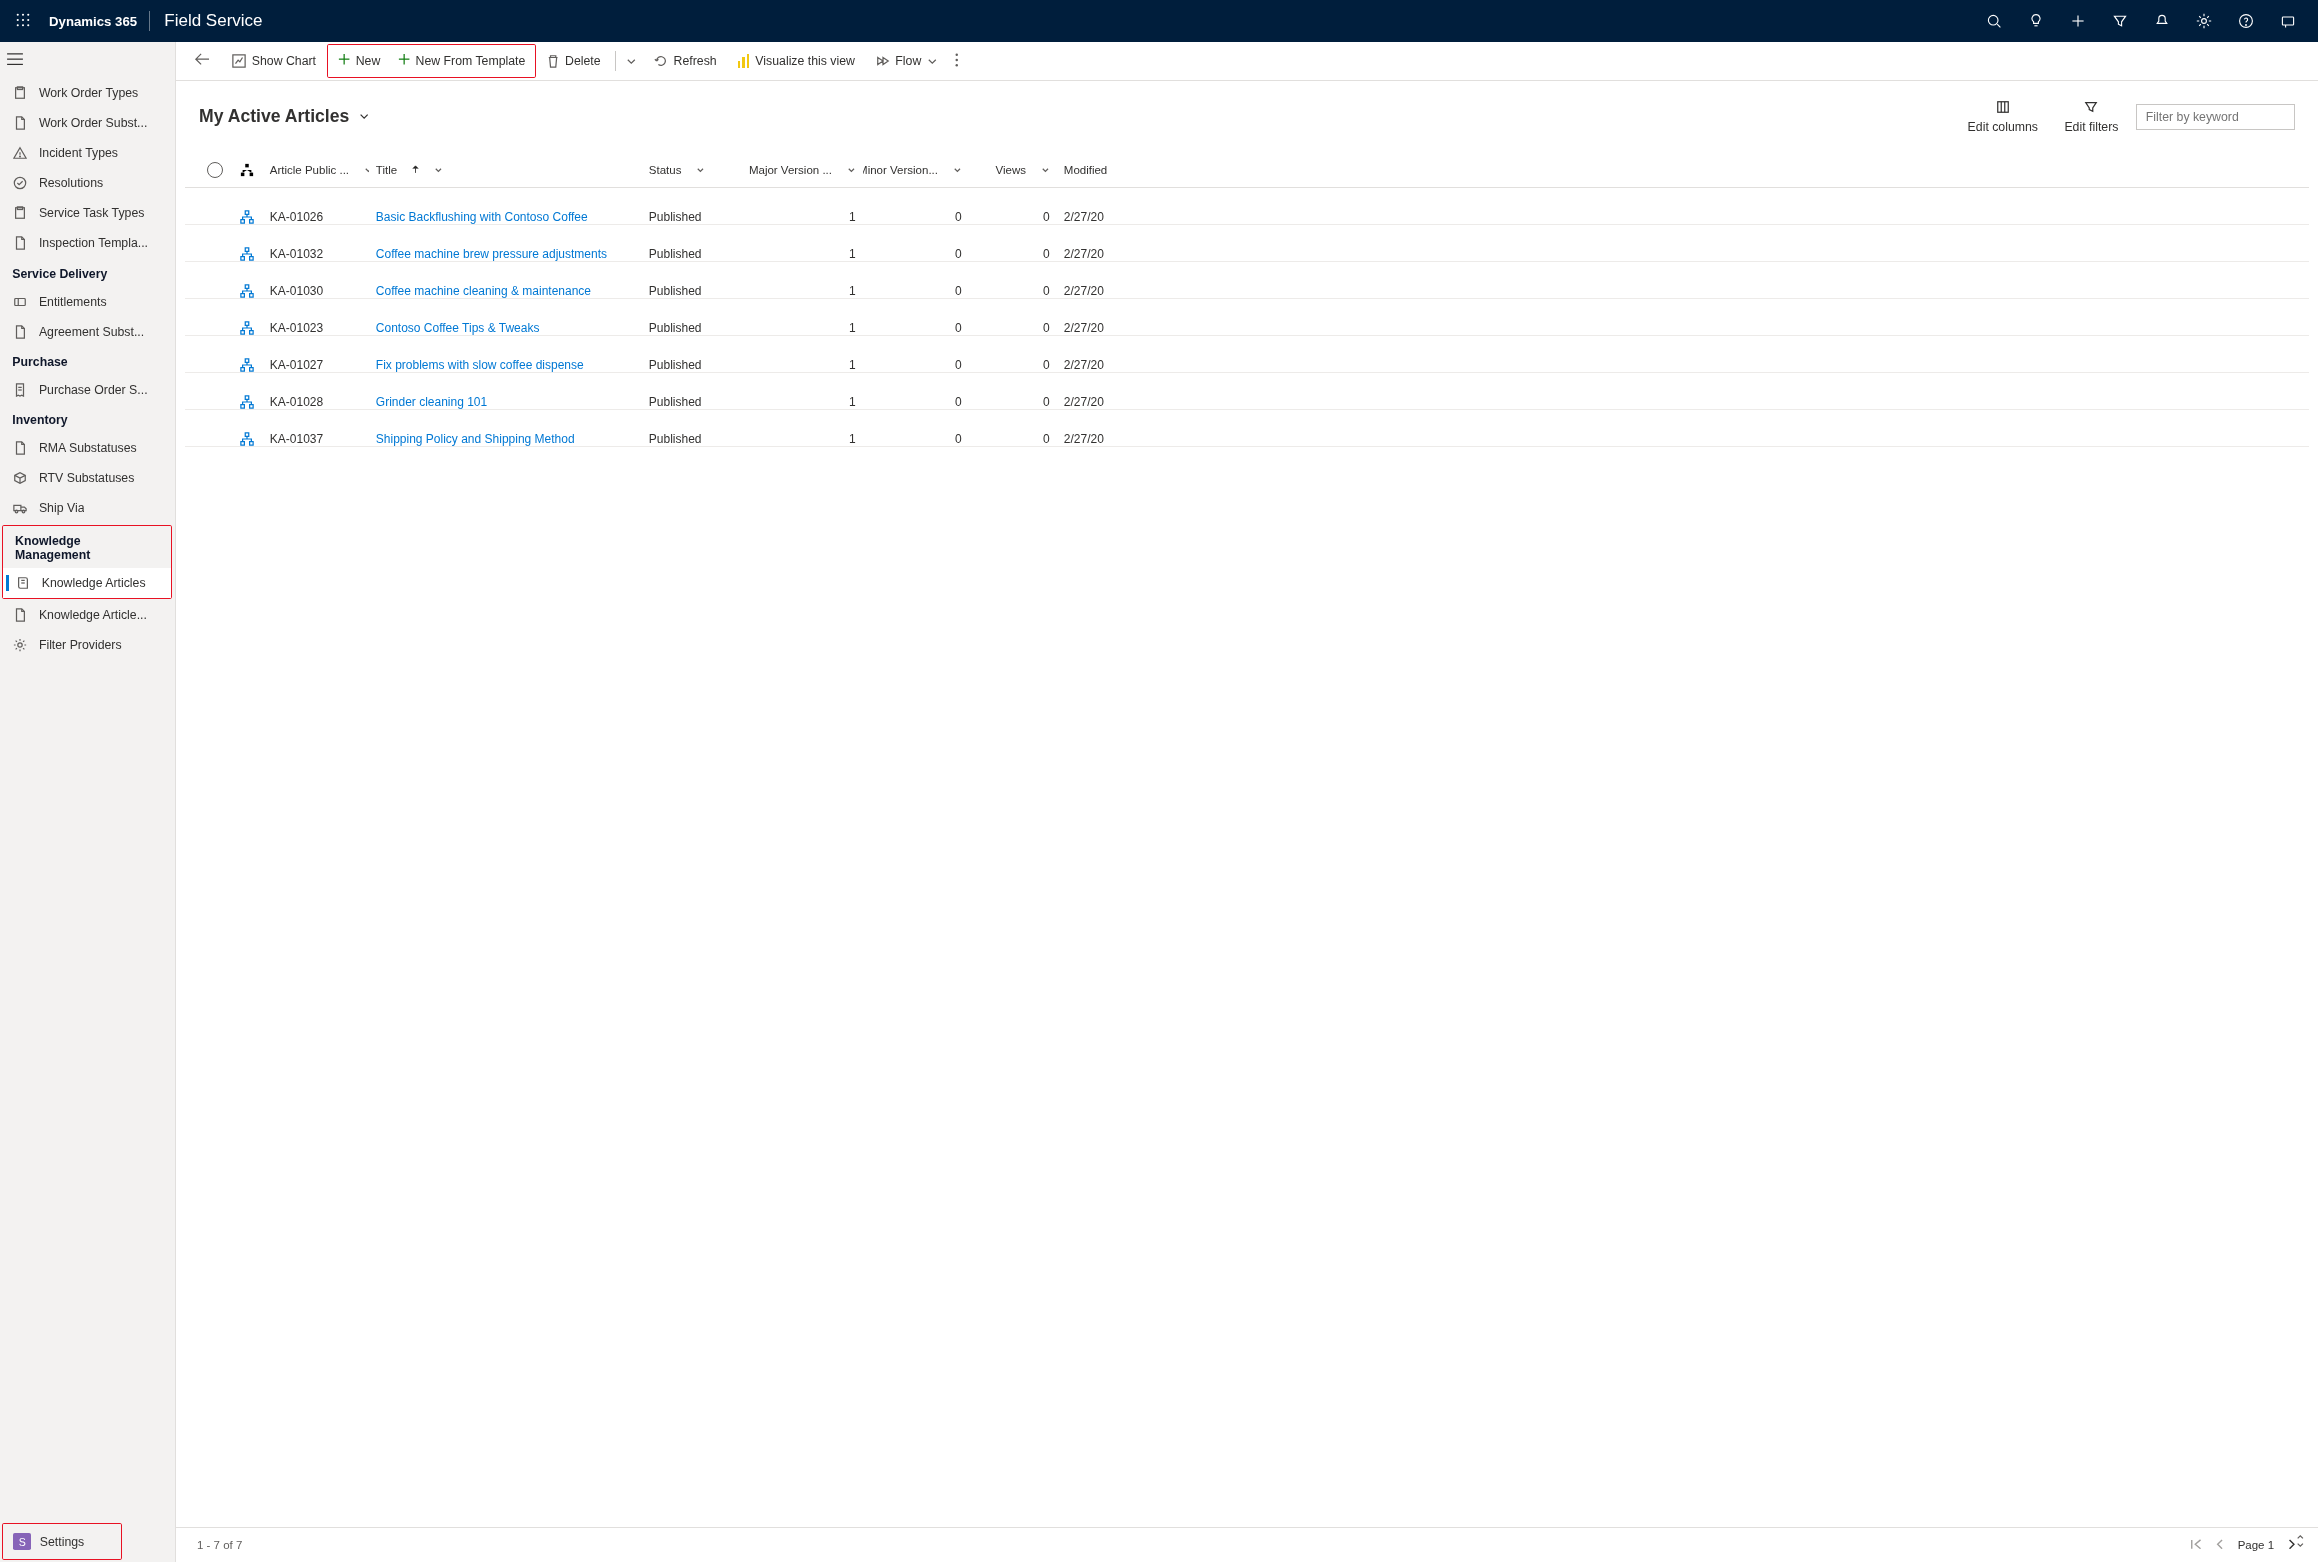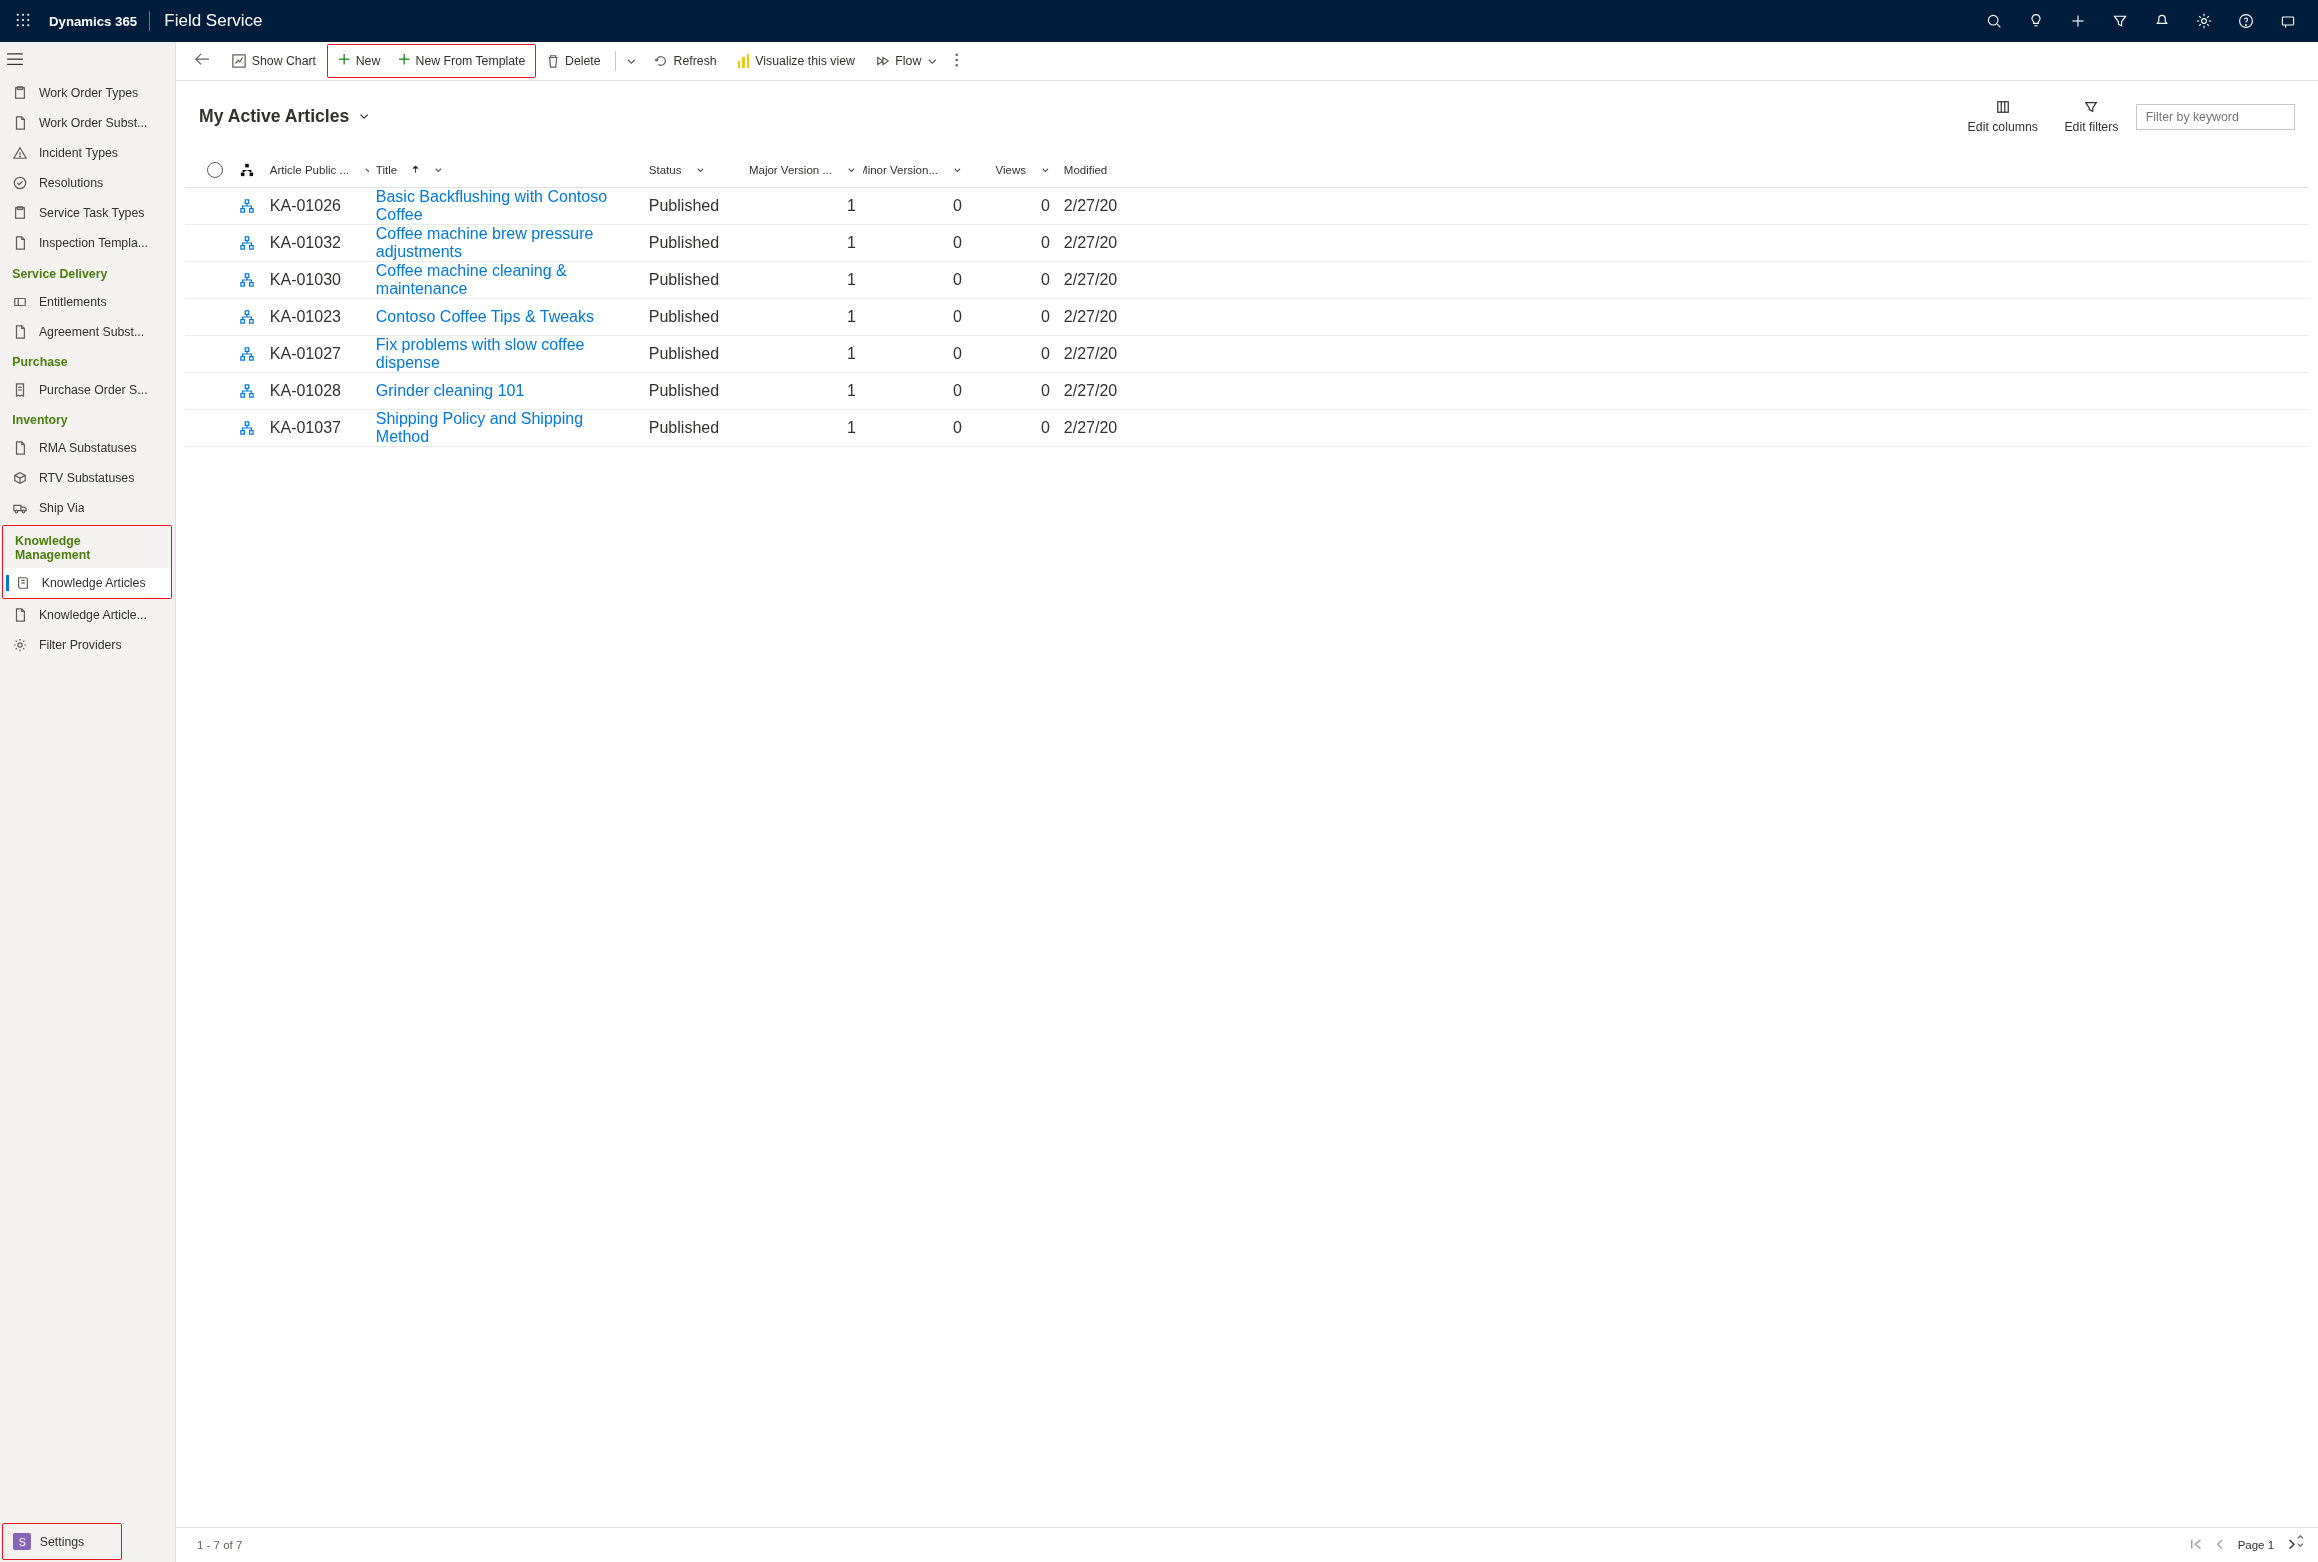--- a/index.html
+++ b/index.html
@@ -21,21 +21,21 @@
 .sidebar .hamburger { padding: 10.6px 7px; cursor: pointer; }
 .sidebar .nav-scroll { flex: 1; overflow-y: auto; padding-bottom: 7px; position: relative; }
 .sidebar .nav-scroll::-webkit-scrollbar { width: 7px; }
 .sidebar .nav-scroll::-webkit-scrollbar-thumb { background: #c8c6c4; }
 .nav-item { display: flex; align-items: center; padding: 7px 7px 7px 12.3px; cursor: pointer; font-size: 12.3px; gap: 10.6px; position: relative; }
 .nav-item.active { background: #fff; }
 .nav-item.active::before { content: ''; position: absolute; left: 3.5px; top: 7px; bottom: 7px; width: 2.6px; background: #0078d4; }
 .nav-item .icn { width: 16px; height: 16px; display: flex; align-items: center; justify-content: center; color: #605e5c; }
 .nav-item .icn svg { stroke: #605e5c; fill: none; stroke-width: 1.4; }
 .nav-item .lbl { white-space: nowrap; overflow: hidden; text-overflow: ellipsis; max-width: 123px; }
-.nav-group-header { padding: 8.8px 12.3px 5.3px; font-weight: 600; font-size: 12.3px; color: #4d7c0f; }
+.nav-group-header { padding: 8.8px 12.3px 5.3px; font-weight: 600; font-size: 12.3px; color: #0f172a; }
 .area-switcher { display: flex; align-items: center; gap: 8.8px; padding: 8.8px 10.6px; border-top: 0.9px solid #e1dfdd; cursor: pointer; }
 .area-switcher .badge { width: 17.6px; height: 17.6px; background: #8764b8; color: #fff; font-size: 10.6px; display: flex; align-items: center; justify-content: center; border-radius: 1.8px; }
 .area-switcher .lbl { flex: 1; font-size: 12.3px; }
 
 .highlight-red { border: 1.8px solid #e81123; border-radius: 1.8px; }
 .highlight-red-group { border: 1.8px solid #e81123; border-radius: 1.8px; padding: 0.9px; margin: -0.9px; display: flex; }
 
 
 .main { flex: 1; display: flex; flex-direction: column; overflow: hidden; }
 .cmdbar { display: flex; align-items: center; height: 39px; border-bottom: 0.9px solid #e1dfdd; padding: 0 7px; gap: 3.5px; }
@@ -68,21 +68,21 @@
 .ghdr .selcirc span { width: 16px; height: 16px; border: 1.2px solid #605e5c; border-radius: 50%; display: inline-block; }
 .ghdr .hier, .grow .hier { width: 32px; display: flex; justify-content: center; }
 .ghdr .chev svg, .grow svg { stroke: #605e5c; fill: none; stroke-width: 1.4; }
 .col-article { width: 106px; }
 .col-title { width: 273px; }
 .col-status { width: 106px; }
 .col-major { width: 115px; text-align: right; justify-content: flex-end; }
 .col-minor { width: 106px; text-align: right; justify-content: flex-end; }
 .col-views { width: 88px; text-align: right; justify-content: flex-end; }
 .col-modified { width: 70px; }
-.grow { display: flex; align-items: center; height: 37px; border-bottom: 0.9px solid #edebe9; padding-left: 14px; font-size: 16px; }
+.grow { display: flex; align-items: flex-end; height: 37px; border-bottom: 0.9px solid #edebe9; padding-left: 14px; font-size: 12px; }
 .grow .link { color: #0078d4; }
 .grow .hier svg { stroke: #0078d4; }
 .grow .num { justify-content: flex-end; }
 .sort-arrow svg { stroke: #323130; }
 
 
 
 
 .footer { display: flex; align-items: center; height: 35px; border-top: 0.9px solid #e1dfdd; padding: 0 21px; font-size: 11.5px; color: #605e5c; }
 .footer .spacer { flex: 1; }

